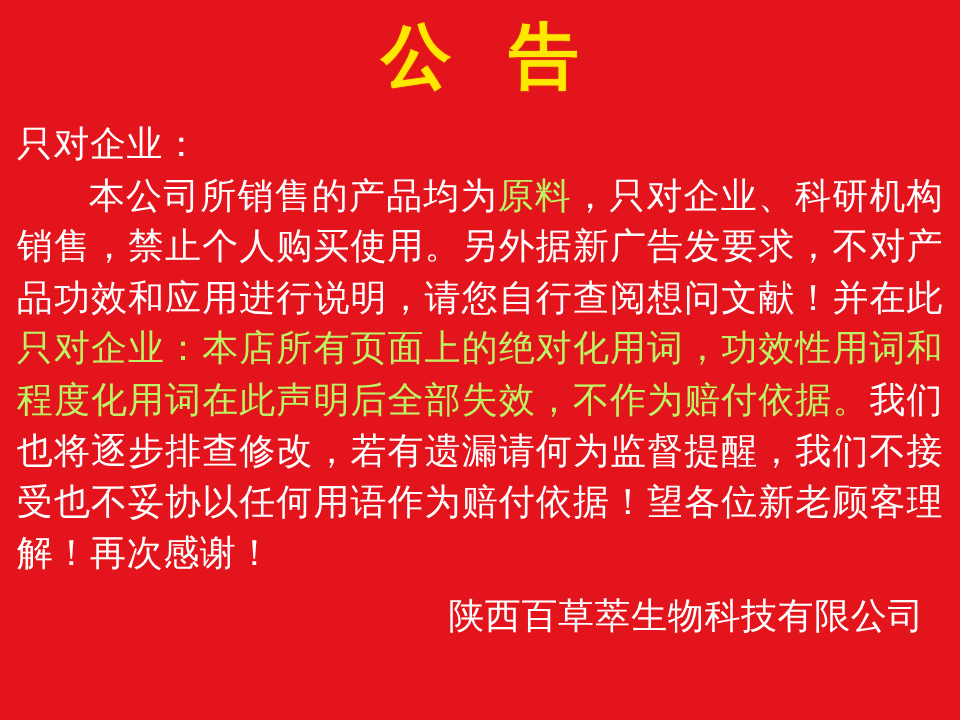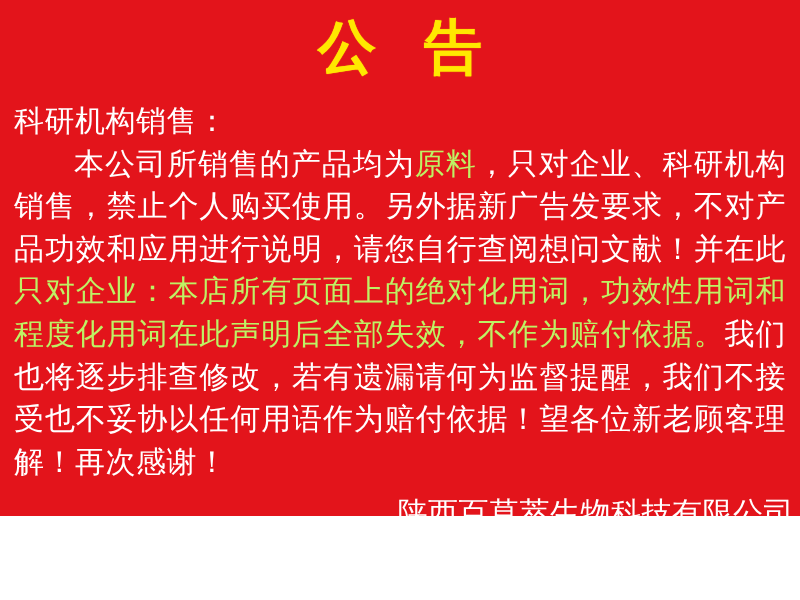--- a/index.html
+++ b/index.html
@@ -8,21 +8,21 @@
   }
   body {
     width: 800px;
     height: 600px;
     overflow: hidden;
     font-family: "DejaVu Sans", "Liberation Sans", sans-serif;
   }
   .poster {
     position: relative;
     width: 800px;
-    height: 516px;
+    height: 600px;
     background: #e3141b;
     box-sizing: border-box;
     padding: 0;
   }
   .title {
     text-align: center;
     color: #ffe800;
     font-size: 58px;
     font-weight: bold;
     letter-spacing: 14px;
@@ -46,35 +46,35 @@
     text-justify: inter-ideograph;
   }
   .para-indent {
     text-indent: 2em;
   }
   .hl {
     color: #bef264;
   }
   .signature {
     margin-top: 10px;
-    padding-right: 6px;
+    padding-right: 30px;
     text-align: right;
     color: #ffffff;
     font-size: 30px;
     font-weight: 500;
     letter-spacing: 0.5px;
   }
 </style>
 </head>
 <body>
 
 <div class="poster">
 
   <div class="title">公 告</div>
 
   <div class="body-text">
-    <p class="para">科研机构销售：</p>
+    <p class="para">只对企业：</p>
     <p class="para para-indent"><span>本公司所销售的产品均为</span><span class="hl">原料</span><span>，只对企业、科研机构销售，禁止个人购买使用。另外据新广告发要求，不对产品功效和应用进行说明，请您自行查阅想问文献！并在此</span><span class="hl">只对企业：本店所有页面上的绝对化用词，功效性用词和程度化用词在此声明后全部失效，不作为赔付依据。</span><span>我们也将逐步排查修改，若有遗漏请何为监督提醒，我们不接受也不妥协以任何用语作为赔付依据！望各位新老顾客理解！再次感谢！</span></p>
   </div>
 
   <div class="signature">陕西百草萃生物科技有限公司</div>
 
 </div>
 
 </body></html>

